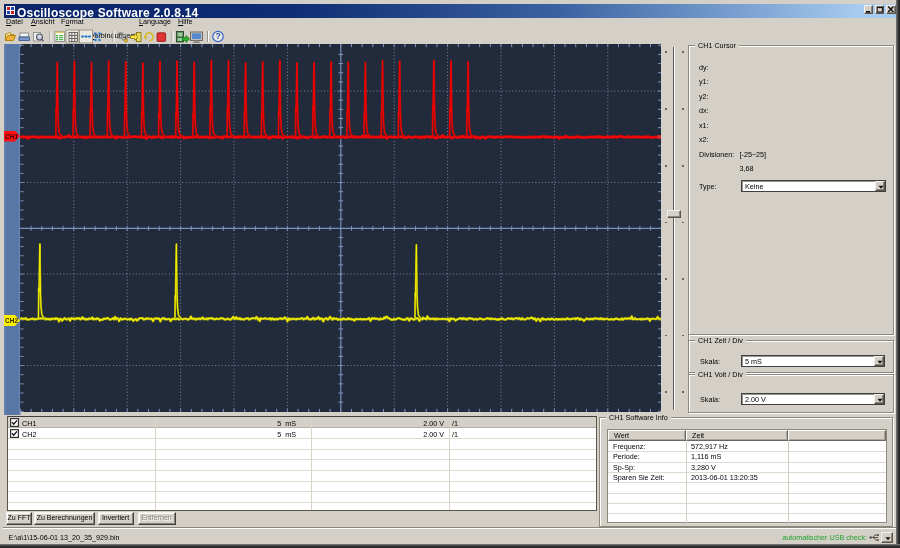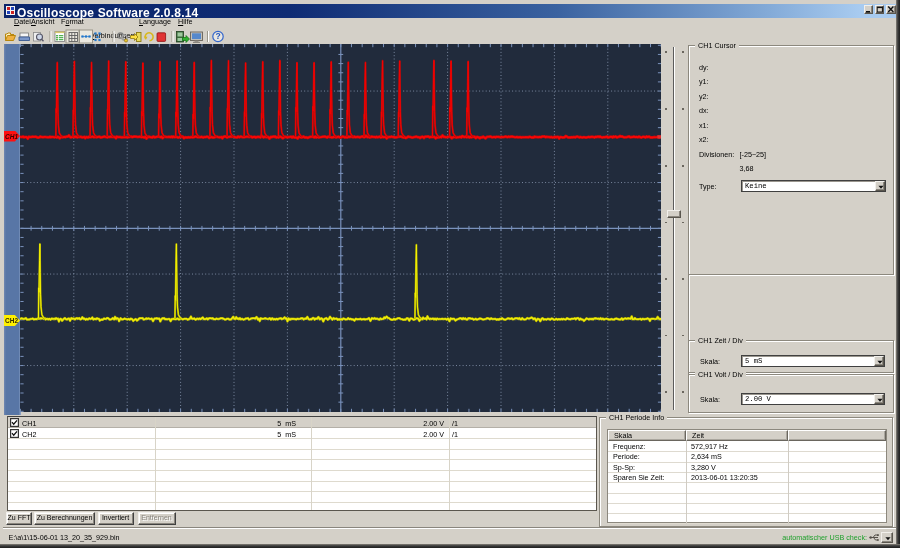--- a/index.html
+++ b/index.html
@@ -1,20 +1,20 @@
 <!DOCTYPE html>
 <html><head><meta charset="utf-8"><style>
 * { margin:0; padding:0; box-sizing:border-box; }
 html,body { width:900px; height:548px; overflow:hidden; }
 body { background:#d4d0c8; font-family:"Liberation Sans",sans-serif; font-size:7.2px; color:#000; position:relative; }
 .abs { position:absolute; }
 .grp { position:absolute; border:1px solid #8c887e; box-shadow:1px 1px 0 #fff, inset 1px 1px 0 #fff; }
 .grp > .ttl { position:absolute; top:-5px; left:6px; background:#d4d0c8; padding:0 3px; line-height:9px; }
 .combo { position:absolute; background:#fff; border:1px solid #404040; box-shadow:inset 1px 1px 0 #9a968e; }
-.combo .tx { position:absolute; left:3px; top:1px; line-height:9px;font-family:Liberation Mono, monospace; }
+.combo .tx { position:absolute; left:3px; top:1px; line-height:9px; }
 .cbtn { position:absolute; background:#d4d0c8; border:1px solid; border-color:#f2f0ec #5a564e #5a564e #f2f0ec; box-shadow:inset -1px -1px 0 #8a867e; }
 .btn { position:absolute; background:#d4d0c8; border:1px solid; border-color:#f2f0ec #404040 #404040 #f2f0ec; box-shadow:inset -1px -1px 0 #8a867e, inset 1px 1px 0 #fff; text-align:center; line-height:10.5px; font-size:7px; white-space:nowrap; overflow:hidden; }
 .lbl { position:absolute; white-space:nowrap; line-height:8px; }
 u { text-decoration:underline; }
 </style></head><body>
 
 <div class="abs" style="right:0;top:0;width:4px;height:548px;background:linear-gradient(90deg,#86827a,#3c3c3c 45%,#1e1e1e)"></div>
 <div class="abs" style="left:0;bottom:0;width:900px;height:4px;background:linear-gradient(180deg,#86827a,#3c3c3c 45%,#1e1e1e)"></div>
 <div class="abs" style="left:4px;top:4px;width:892px;height:14px;background:linear-gradient(90deg,#0a246a,#0f2c74 32%,#3a62a0 62%,#84abd8 86%,#a8cbf0 96%)"></div>
 <svg class="abs" style="left:6px;top:6px" width="9" height="9" viewBox="0 0 9 9">
@@ -34,21 +34,21 @@
 <svg width="8" height="7" viewBox="0 0 8 7">
       <rect x="1.2" y="1" width="5.2" height="5" fill="none" stroke="#111" stroke-width="1"></rect>
       <rect x="1.2" y="1" width="5.2" height="1.1" fill="#111"></rect>
     </svg>
 </div>
 <div class="cbtn" style="left:886px;top:4.5px;width:9.5px;height:9px">
 <svg width="8" height="7" viewBox="0 0 8 7">
       <path d="M1.2 0.6 L6.4 6 M6.4 0.6 L1.2 6" stroke="#111" stroke-width="1.4"></path>
     </svg>
 </div>
-<div class="lbl" style="left:14px;top:18.2px"><u>D</u>atei</div>
+<div class="lbl" style="left:6px;top:18.2px"><u>D</u>atei</div>
 <div class="lbl" style="left:31px;top:18.2px"><u>A</u>nsicht</div>
 <div class="lbl" style="left:61px;top:18.2px">F<u>o</u>rmat</div>
 <div class="lbl" style="left:90px;top:32px"><u>V</u>erbindungen</div>
 <div class="lbl" style="left:139px;top:18.2px"><u>L</u>anguage</div>
 <div class="lbl" style="left:178px;top:18.2px"><u>H</u>ilfe</div>
 <svg style="position:absolute;left:0;top:29px" width="240" height="15" viewBox="0 0 240 15">
 <rect x="66" y="1" width="13" height="13" fill="#ece9e0" stroke="#9a968a" stroke-width="1"></rect>
 <rect x="79.5" y="1" width="13" height="13" fill="#ece9e0" stroke="#9a968a" stroke-width="1"></rect>
 <line x1="50" y1="2" x2="50" y2="13" stroke="#9a968a" stroke-width="1"></line>
 <line x1="51" y1="2" x2="51" y2="13" stroke="#ffffff" stroke-width="1"></line>
@@ -147,21 +147,21 @@
 <div class="abs" style="left:681.5px;top:165px;width:2.5px;height:1.5px;background:#6a665e"></div>
 <div class="abs" style="left:664.5px;top:221.5px;width:2.5px;height:1.5px;background:#6a665e"></div>
 <div class="abs" style="left:681.5px;top:221.5px;width:2.5px;height:1.5px;background:#6a665e"></div>
 <div class="abs" style="left:664.5px;top:278px;width:2.5px;height:1.5px;background:#6a665e"></div>
 <div class="abs" style="left:681.5px;top:278px;width:2.5px;height:1.5px;background:#6a665e"></div>
 <div class="abs" style="left:664.5px;top:334.5px;width:2.5px;height:1.5px;background:#6a665e"></div>
 <div class="abs" style="left:681.5px;top:334.5px;width:2.5px;height:1.5px;background:#6a665e"></div>
 <div class="abs" style="left:664.5px;top:391px;width:2.5px;height:1.5px;background:#6a665e"></div>
 <div class="abs" style="left:681.5px;top:391px;width:2.5px;height:1.5px;background:#6a665e"></div>
 <div class="abs" style="left:688px;top:45px;width:2px;height:368px;border-left:1px solid #8a867e;border-right:1px solid #fff"></div>
-<div class="grp" style="left:688px;top:45px;width:206px;height:230px">
+<div class="grp" style="left:688px;top:45px;width:206px;height:290px">
     <span class="ttl">CH1 Cursor</span>
   </div>
 <div class="lbl" style="left:699px;top:63.5px">dy:</div>
 <div class="lbl" style="left:699px;top:78px">y1:</div>
 <div class="lbl" style="left:699px;top:92.5px">y2:</div>
 <div class="lbl" style="left:699px;top:107px">dx:</div>
 <div class="lbl" style="left:699px;top:121.5px">x1:</div>
 <div class="lbl" style="left:699px;top:136px">x2:</div>
 <div class="lbl" style="left:699px;top:150.5px">Divisionen:</div>
 <div class="lbl" style="left:739.5px;top:150.5px">[-25~25]</div>
@@ -220,33 +220,33 @@
 <div class="lbl" style="left:348px;top:420px;width:96px;text-align:right">2.00 V</div>
 <div class="lbl" style="left:452px;top:420px">/1</div>
 <div class="lbl" style="left:200px;top:430.6px;width:96px;text-align:right">5&nbsp; mS</div>
 <div class="lbl" style="left:348px;top:430.6px;width:96px;text-align:right">2.00 V</div>
 <div class="lbl" style="left:452px;top:430.6px">/1</div>
 <div class="btn" style="left:6px;top:512px;width:26px;height:13px">Zu FFT</div>
 <div class="btn" style="left:34px;top:512px;width:61px;height:13px">Zu Berechnungen</div>
 <div class="btn" style="left:97.5px;top:512px;width:36px;height:13px">Invertiert</div>
 <div class="btn" style="left:137.5px;top:512px;width:38px;height:13px;color:#8a867e;text-shadow:1px 1px 0 #fff">Entfernen</div>
 <div class="grp" style="left:599px;top:417px;width:294px;height:110px">
-    <span class="ttl">CH1 Periode Info</span>
+    <span class="ttl">CH1 Software Info</span>
   </div>
 <div class="abs" style="left:607px;top:429px;width:280px;height:94px;background:#fff;border:1px solid #8c887e">
 <div class="abs" style="left:0;top:0;width:278px;height:11px;background:#d4d0c8"></div>
-<div class="abs" style="left:0px;top:0;width:78px;height:11px;border:1px solid;border-color:#fff #6a665e #6a665e #fff;box-shadow:inset -1px -1px 0 #aaa69e;padding-left:5px;line-height:10px">Skala</div>
+<div class="abs" style="left:0px;top:0;width:78px;height:11px;border:1px solid;border-color:#fff #6a665e #6a665e #fff;box-shadow:inset -1px -1px 0 #aaa69e;padding-left:5px;line-height:10px">Wert</div>
 <div class="abs" style="left:78px;top:0;width:101.5px;height:11px;border:1px solid;border-color:#fff #6a665e #6a665e #fff;box-shadow:inset -1px -1px 0 #aaa69e;padding-left:5px;line-height:10px">Zeit</div>
 <div class="abs" style="left:179.5px;top:0;width:98px;height:11px;border:1px solid;border-color:#fff #6a665e #6a665e #fff;box-shadow:inset -1px -1px 0 #aaa69e;padding-left:5px;line-height:10px"></div>
 <div class="abs" style="left:0;top:21.3px;width:278px;height:1px;background:#dedad0"></div>
 <div class="abs" style="left:5px;top:13.0px;line-height:8px;white-space:nowrap">Frequenz:</div>
 <div class="abs" style="left:83px;top:13.0px;line-height:8px;white-space:nowrap">572,917 Hz</div>
 <div class="abs" style="left:0;top:31.6px;width:278px;height:1px;background:#dedad0"></div>
 <div class="abs" style="left:5px;top:23.3px;line-height:8px;white-space:nowrap">Periode:</div>
-<div class="abs" style="left:83px;top:23.3px;line-height:8px;white-space:nowrap">2,634 mS</div>
+<div class="abs" style="left:83px;top:23.3px;line-height:8px;white-space:nowrap">1,116 mS</div>
 <div class="abs" style="left:0;top:41.900000000000006px;width:278px;height:1px;background:#dedad0"></div>
 <div class="abs" style="left:5px;top:33.6px;line-height:8px;white-space:nowrap">Sp-Sp:</div>
 <div class="abs" style="left:83px;top:33.6px;line-height:8px;white-space:nowrap">3,280 V</div>
 <div class="abs" style="left:0;top:52.2px;width:278px;height:1px;background:#dedad0"></div>
 <div class="abs" style="left:5px;top:43.900000000000006px;line-height:8px;white-space:nowrap">Sparen Sie Zeit:</div>
 <div class="abs" style="left:83px;top:43.900000000000006px;line-height:8px;white-space:nowrap">2013-06-01 13:20:35</div>
 <div class="abs" style="left:0;top:62.5px;width:278px;height:1px;background:#dedad0"></div>
 <div class="abs" style="left:0;top:72.8px;width:278px;height:1px;background:#dedad0"></div>
 <div class="abs" style="left:0;top:83.10000000000001px;width:278px;height:1px;background:#dedad0"></div>
 <div class="abs" style="left:0;top:93.4px;width:278px;height:1px;background:#dedad0"></div>

